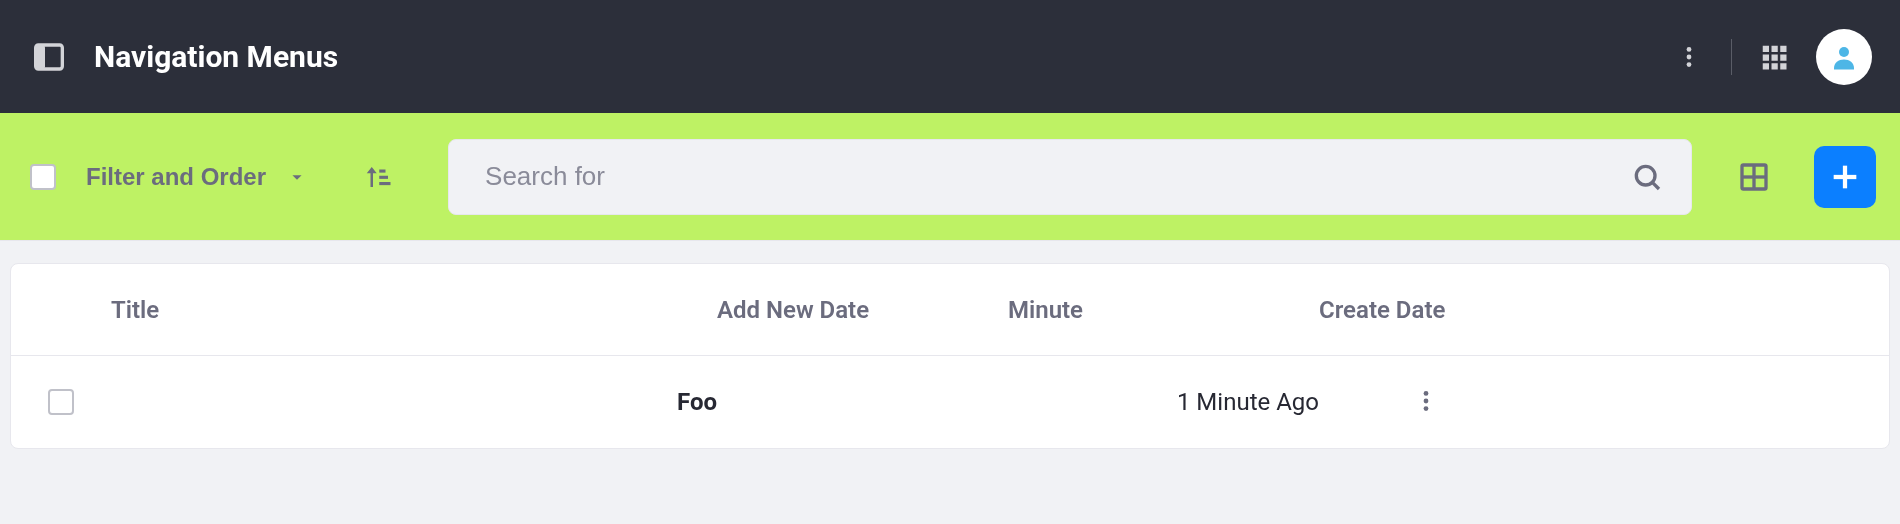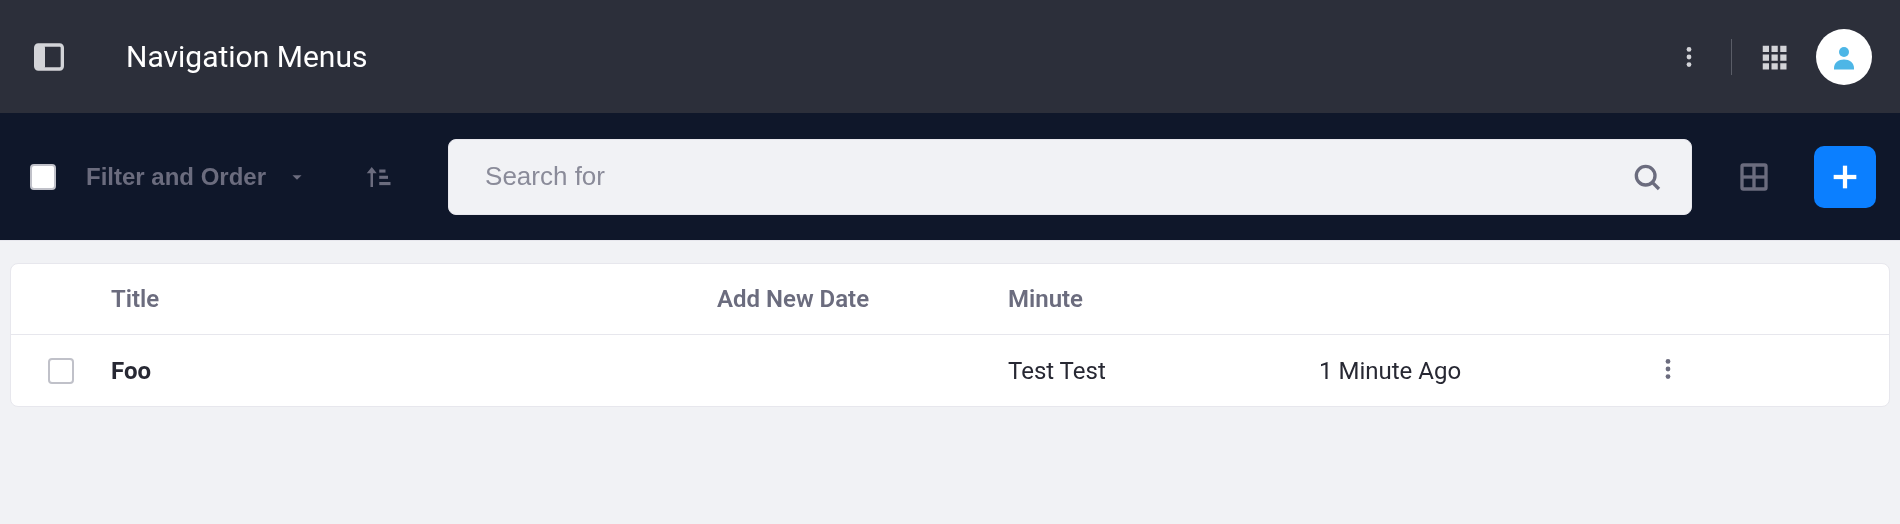--- a/index.html
+++ b/index.html
@@ -18,23 +18,22 @@
     height: 34px;
     color: #d3d4d8;
     margin-right: 28px;
     display: flex;
     align-items: center;
     justify-content: center;
   }
   .page-title {
     color: #ffffff;
     font-size: 30px;
-    font-weight: 400;
+    font-weight: 700;
     flex: 1;
-    margin-left: 32px;
   }
   .header-right {
     display: flex;
     align-items: center;
     gap: 22px;
   }
   .icon-btn-dark {
     width: 40px;
     height: 40px;
     display: flex;
@@ -57,21 +56,21 @@
     background: #ffffff;
     display: flex;
     align-items: center;
     justify-content: center;
     cursor: pointer;
   }
   .avatar svg { width: 30px; height: 30px; }
   
   
   .mgmt-bar {
-    background: #0f172a;
+    background: #bef264;
     height: 128px;
     display: flex;
     align-items: center;
     padding: 0 24px 0 30px;
     gap: 30px;
     border-bottom: 1px solid #e7e7ed;
   }
   .checkbox {
     width: 26px;
     height: 26px;
@@ -163,33 +162,34 @@
   .table-card {
     background: #fff;
     border: 1px solid #e7e7ed;
     border-radius: 8px;
     overflow: hidden;
   }
   .row {
     display: grid;
     grid-template-columns: 100px 606px 291px 311px 213px 272px 100px;
     align-items: center;
-    height: 71px;
+    height: 92px;
   }
   .thead {
     border-bottom: 1px solid #e7e7ed;
   }
   .th {
     color: #6b6c7e;
     font-size: 24px;
     font-weight: 600;
   }
   .td {
     color: #272833;
     font-size: 24px;
+    text-align: right;
   }
   .trow .title-cell {
     font-weight: 700;
   }
   .cell-check {
     display: flex;
     align-items: center;
     justify-content: center;
   }
   .cell-actions {
@@ -286,29 +286,29 @@
   </button>
 </div>
 
 <div class="content">
   <div class="table-card">
     <div class="row thead">
       <div class="cell-check"></div>
       <div class="th">Title</div>
       <div class="th">Add New Date</div>
       <div class="th">Minute</div>
+      <div class="th">Create Date</div>
       <div class="cell-actions"></div>
     </div>
     <div class="row trow">
       <div class="cell-check">
         <div class="checkbox"></div>
       </div>
       <div class="td title-cell">Foo</div>
       <div class="td"></div>
-      <div class="td">Test Test</div>
       <div class="td">1 Minute Ago</div>
       <div class="cell-actions">
         <button class="row-actions-btn">
           <svg viewBox="0 0 24 24" width="26" height="26" fill="currentColor">
               <circle cx="12" cy="5" r="2.2"></circle>
               <circle cx="12" cy="12" r="2.2"></circle>
               <circle cx="12" cy="19" r="2.2"></circle>
             </svg>
         </button>
       </div>

